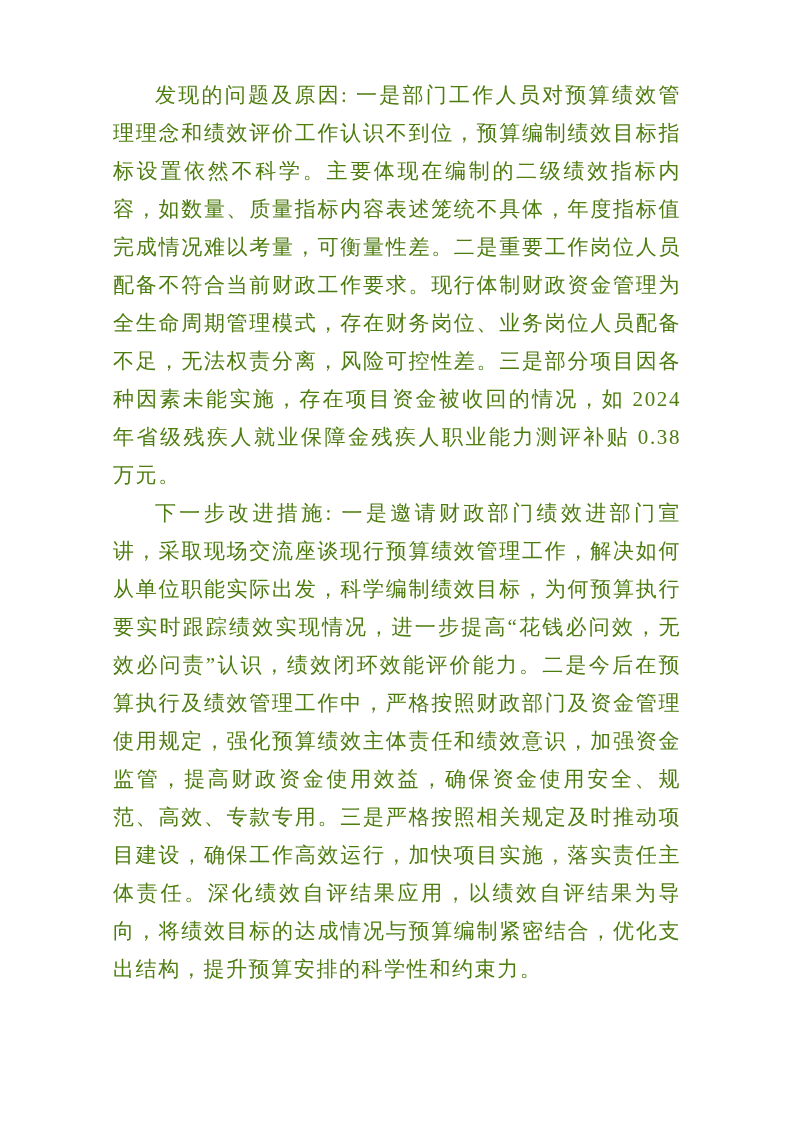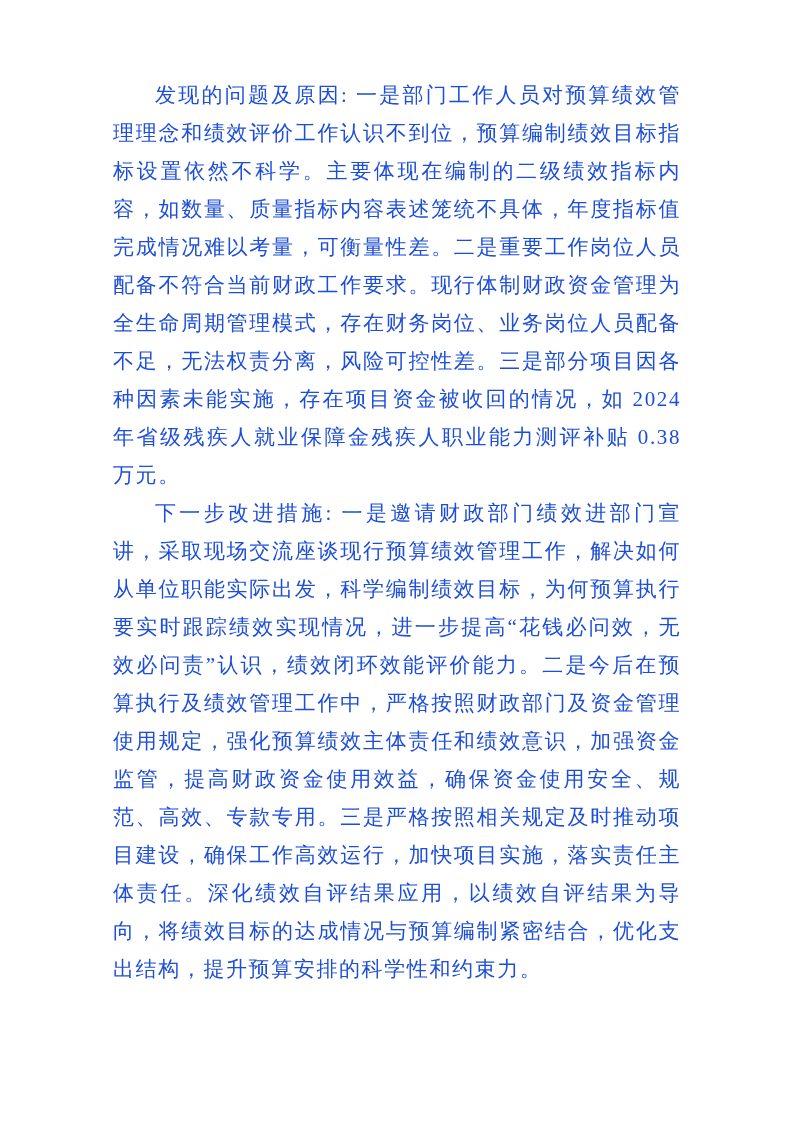--- a/index.html
+++ b/index.html
@@ -17,21 +17,21 @@
     padding: 76px 112px 0 113px;
     overflow: hidden;
   }
   .doc-body p {
     margin: 0;
     padding: 0;
     font-family: "Liberation Serif", "DejaVu Serif", serif;
     font-size: 21px;
     line-height: 38px;
     letter-spacing: 1.6px;
-    color: #1d4ed8;
+    color: #4d7c0f;
     text-align: justify;
     text-indent: 2em;
     word-break: break-all;
   }
 </style>
 </head>
 <body>
 
 <div class="page">
   <div class="doc-body">

